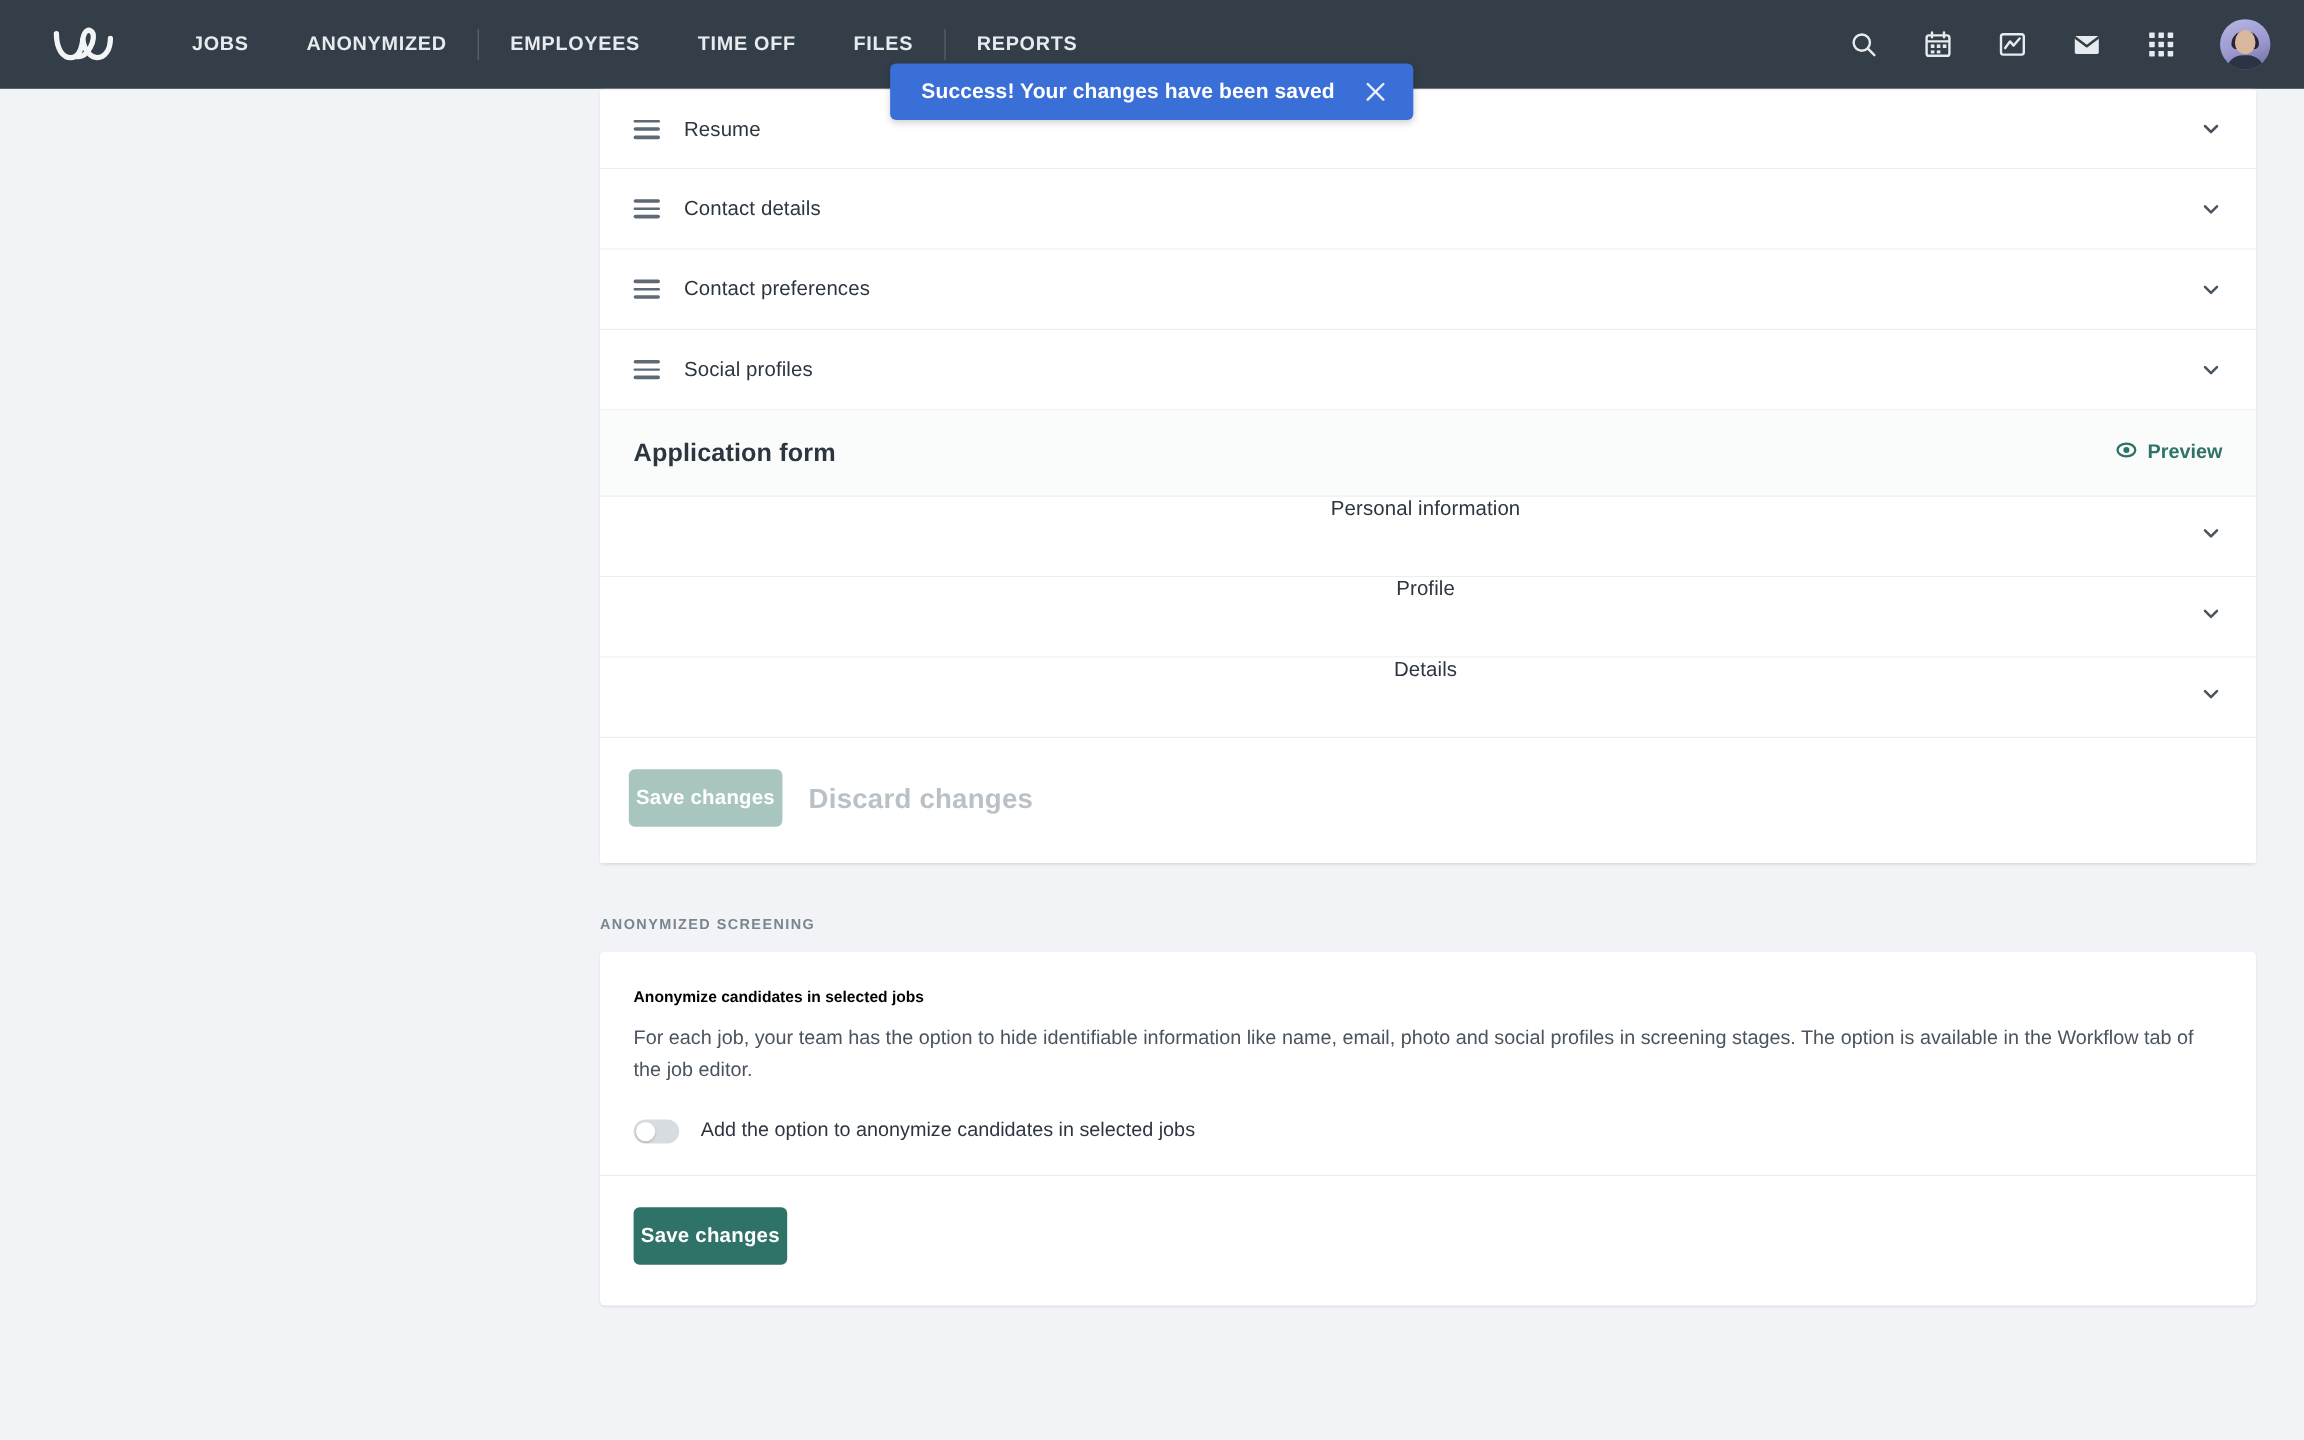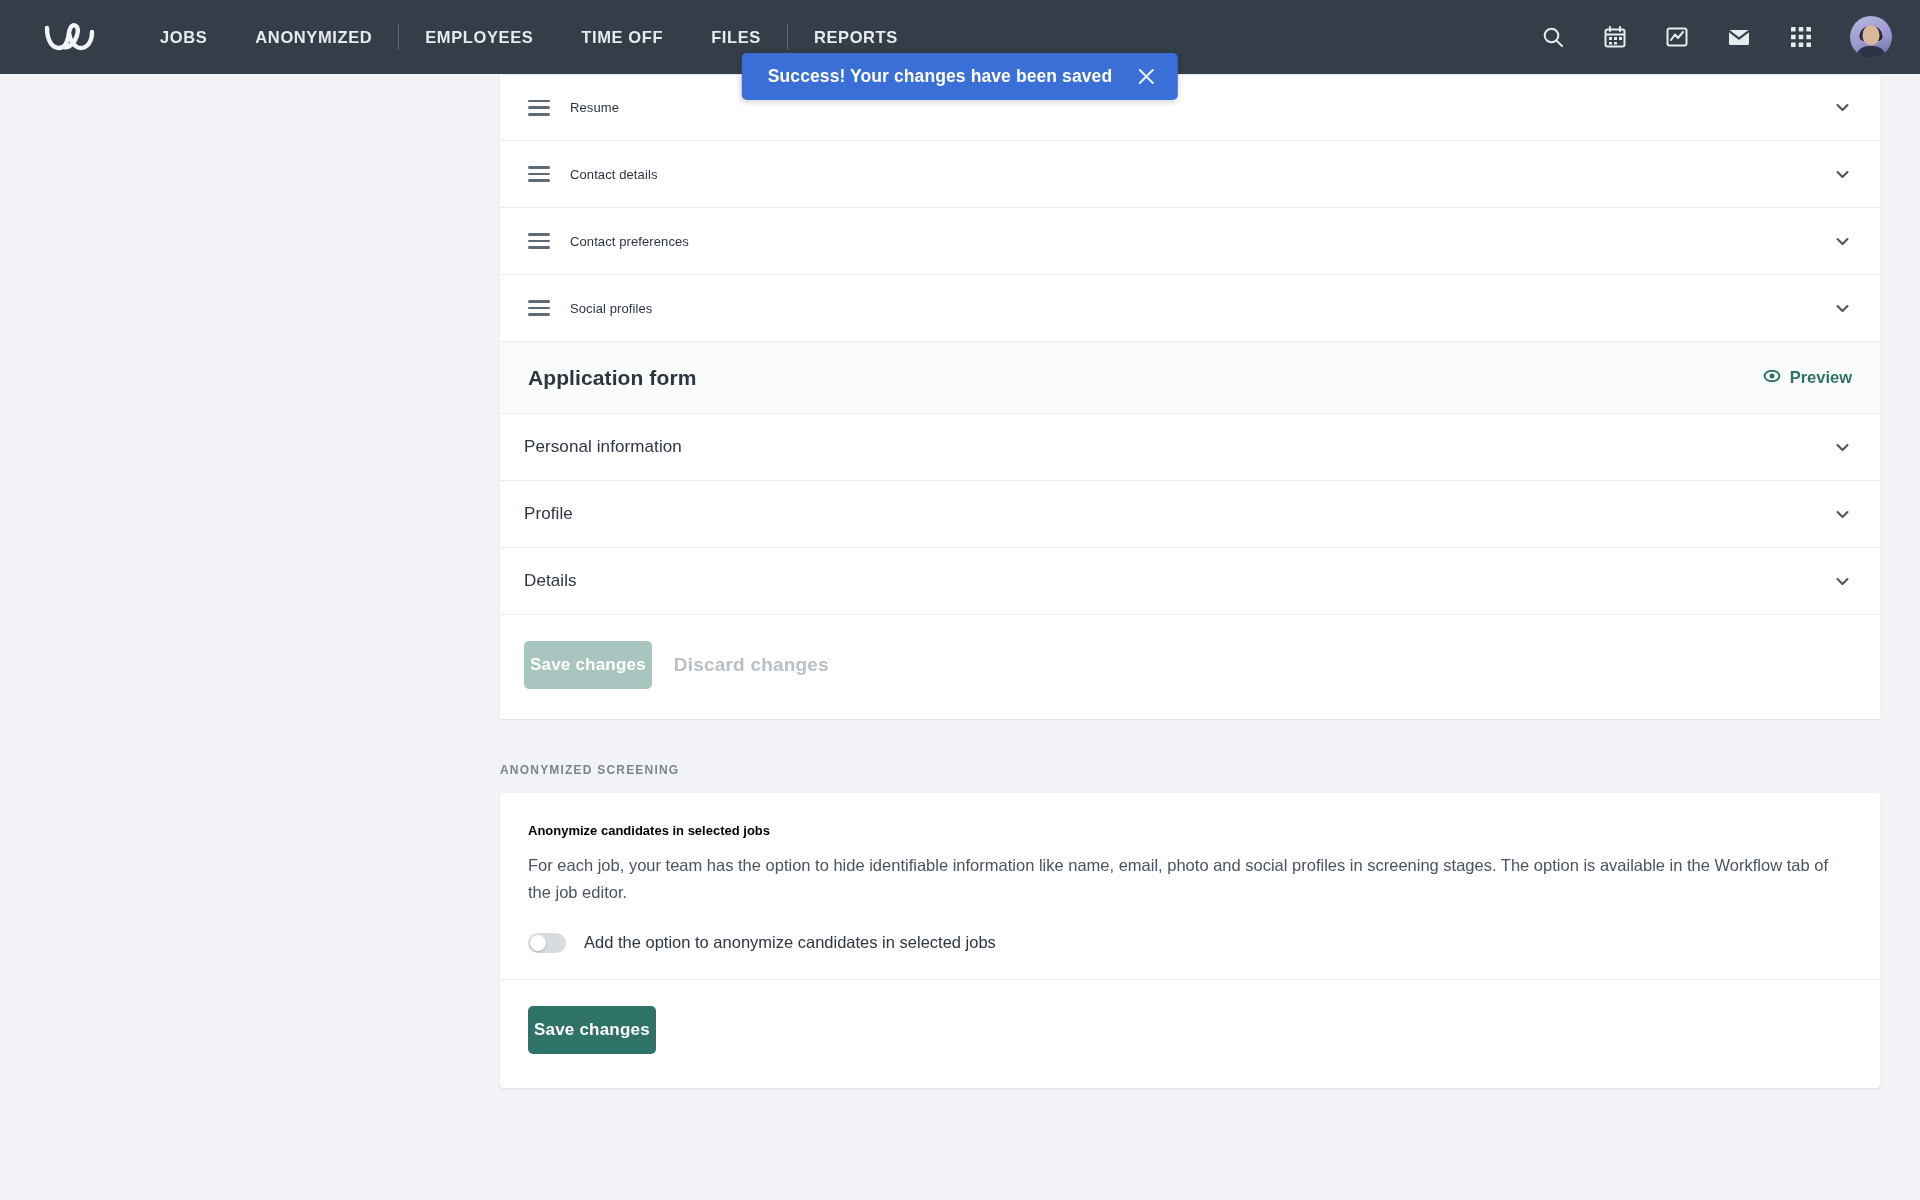--- a/index.html
+++ b/index.html
@@ -155,21 +155,21 @@
     cursor: grab;
     flex: none;
   }
   .drag-handle i {
     display: block;
     height: 2.6px;
     background: #5e6a75;
     border-radius: 2px;
   }
   .row-label {
-    font-size: 13px;
+    font-size: 17px;
     color: #2d3640;
     letter-spacing: 0.1px;
   }
   .chev {
     margin-left: auto;
     width: 20px; height: 20px;
     display: flex; align-items: center; justify-content: center;
     color: #4a545e;
   }
 
@@ -192,21 +192,21 @@
     margin-left: auto;
     display: flex;
     align-items: center;
     gap: 9px;
     color: #2f7267;
     font-size: 16.5px;
     font-weight: 600;
     cursor: pointer;
   }
 
-  .row.plain { padding-left: 24px; height: 67px; }
+  .row.plain { padding-left: 24px; height: 67px; flex-direction: column; }
   .row.plain .row-label { font-size: 17px; }
 
   
   .btn-bar {
     display: flex;
     align-items: center;
     gap: 16px;
     padding: 26px 24px 30px 24px;
     background: #fff;
   }
@@ -221,21 +221,21 @@
     height: 48px;
     cursor: pointer;
     white-space: nowrap;
   }
   .btn-primary { background: #2f7267; color: #ffffff; }
   .btn-primary.disabled { background: #a8c6bf; color: #ffffff; cursor: default; }
   .btn-link {
     background: transparent;
     color: #b9c0c6;
     font-weight: 700;
-    font-size: 19px;
+    font-size: 23px;
     padding: 0 6px;
     cursor: default;
   }
 
   
   .section-label {
     margin: 44px 0 16px 0;
     font-size: 12px;
     font-weight: 700;
     letter-spacing: 1.2px;

